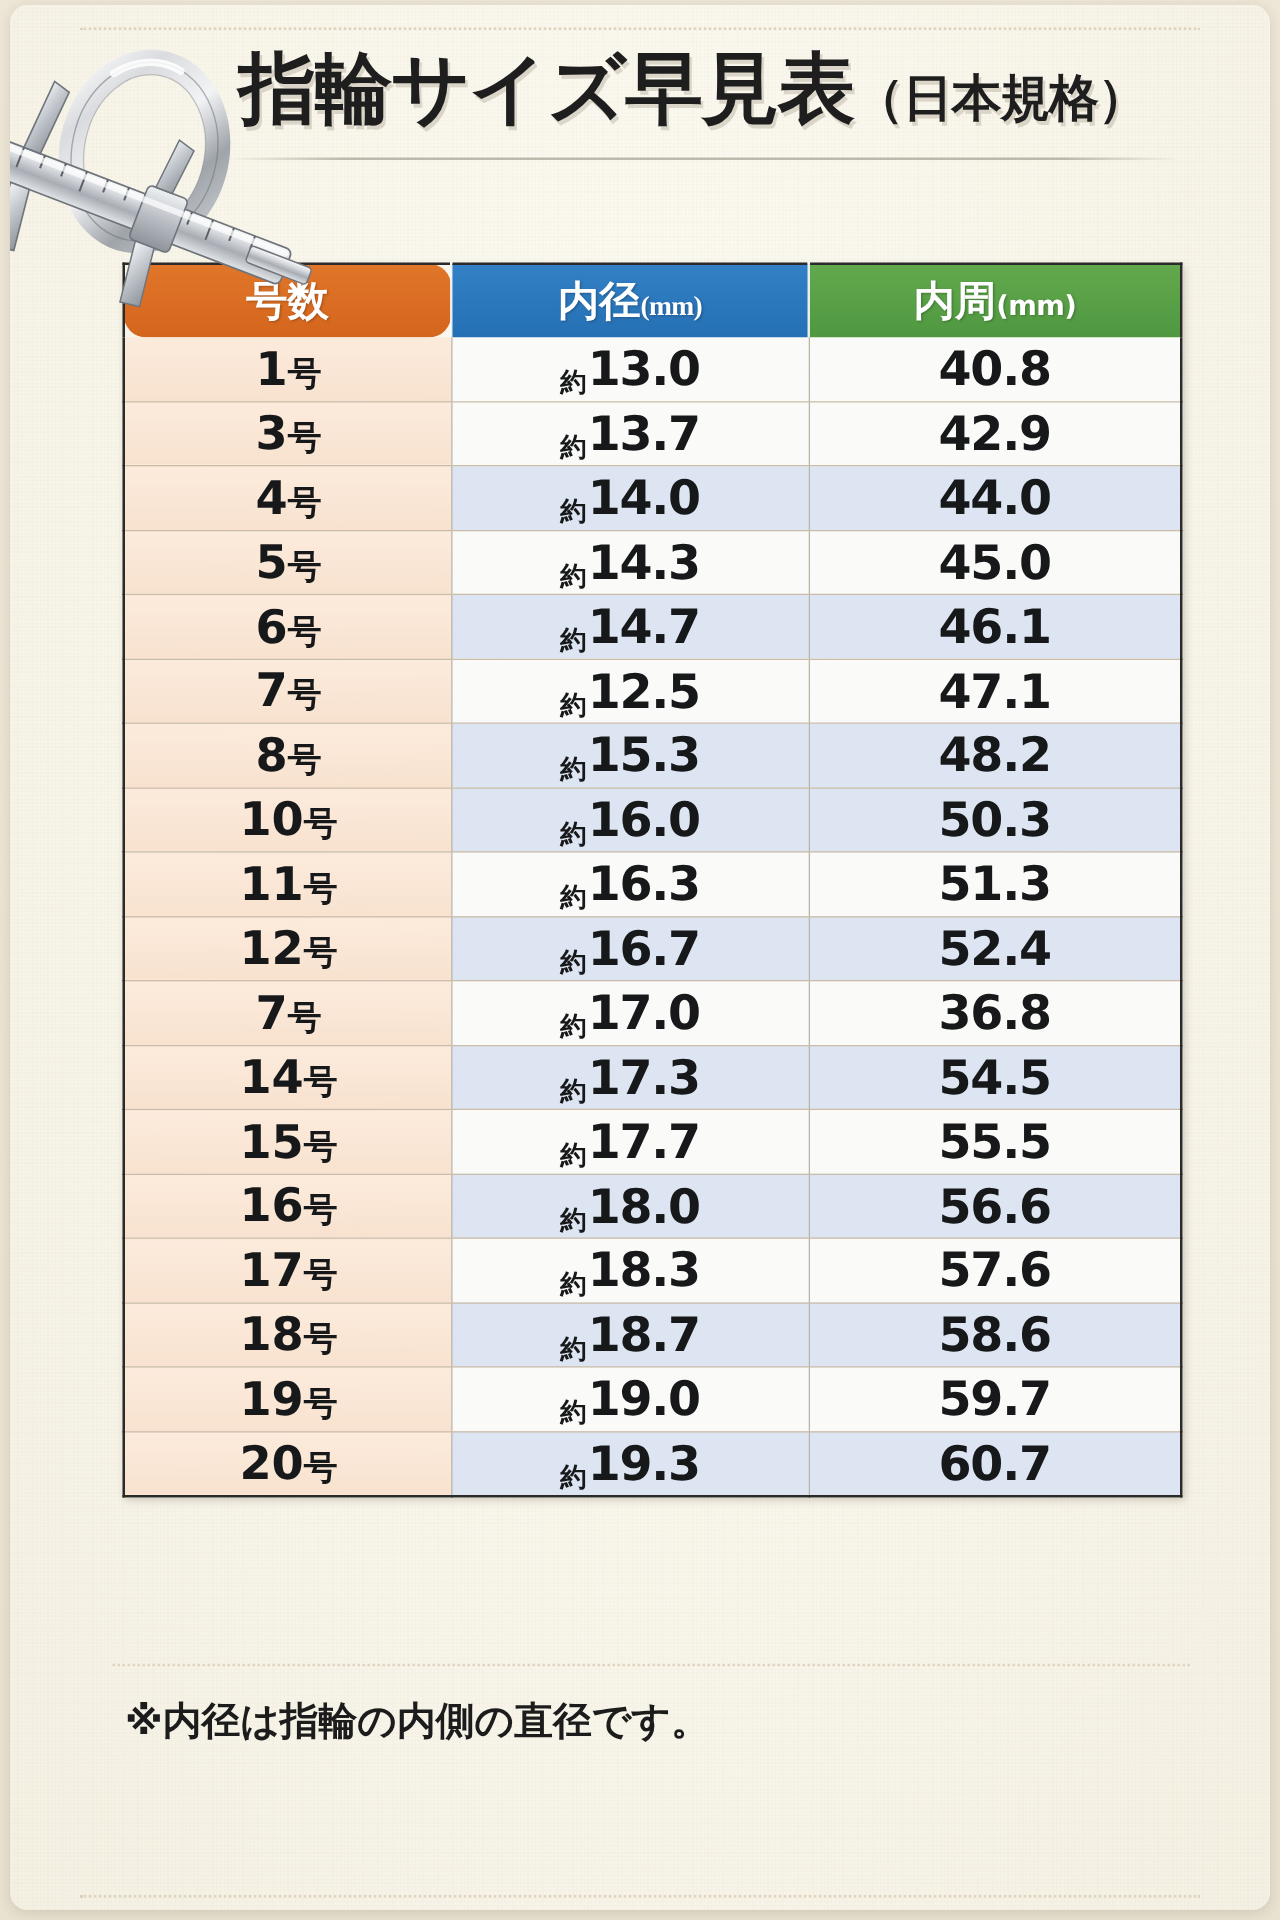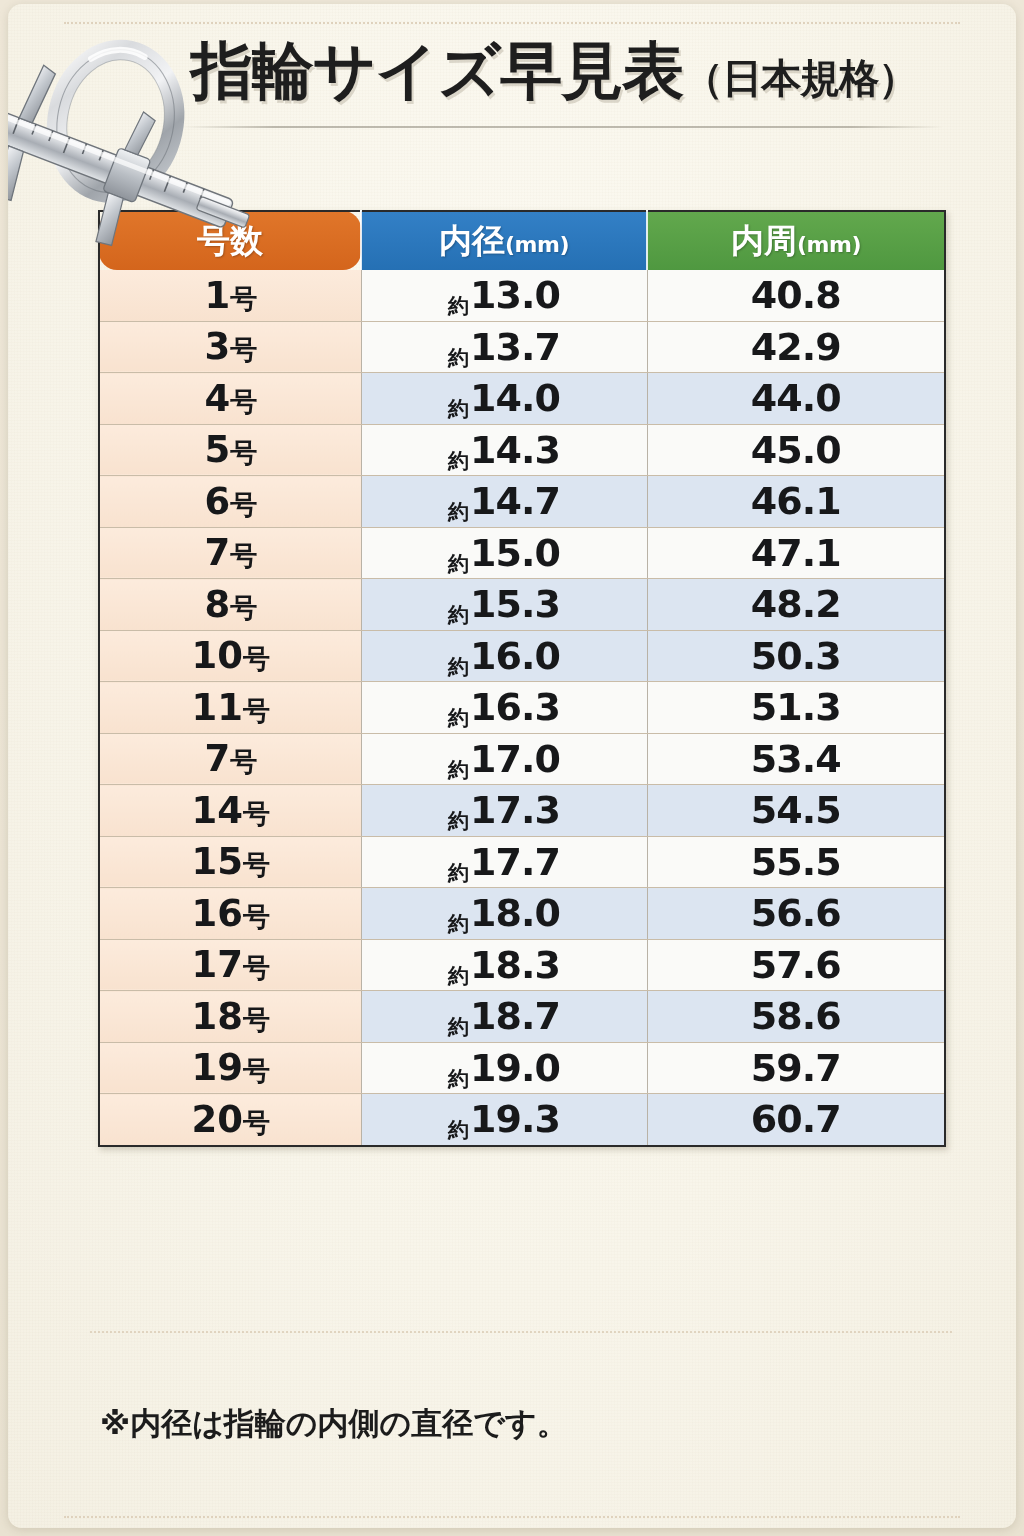--- a/index.html
+++ b/index.html
@@ -138,21 +138,21 @@
     font-weight: 700;
     letter-spacing: 0px;
     text-align: center;
     vertical-align: middle;
     border-right: 2px solid rgba(255,255,255,0.85);
     text-shadow: 1px 1px 2px rgba(0,0,0,.25);
     white-space: nowrap;
   }
   #size-table thead th:last-child { border-right: none; }
   th.h-go  { background: linear-gradient(180deg,#E0762A 0%, #D4651C 100%); border-radius: 18px; }
-  th.h-dia { background: linear-gradient(180deg,#3380C6 0%, #2570B4 100%); }
+  th.h-dia { background: linear-gradient(180deg,#3380C6 0%, #2570B4 100%); font-family: Liberation Serif, serif; }
   th.h-cir { background: linear-gradient(180deg,#62A84D 0%, #4F9840 100%); }
   .unit {
     font-size: 22px;
     font-weight: 700;
     letter-spacing: -.5px;
   }
 
   #size-table tbody td {
     height: 50.5px;
     padding: 0;
@@ -194,21 +194,21 @@
   td.cell-dia .num, td.cell-cir .num {
     font-size: 38px;
     font-weight: 700;
     letter-spacing: -1px;
   }
 
   
   #footnote {
     position: absolute;
     left: 92px;
-    top: 1399px;
+    top: 1352px;
     font-size: 31px;
     font-weight: 700;
     color: #1C1C1C;
     letter-spacing: 0px;
     z-index: 4;
     white-space: nowrap;
   }
 </style>
 </head>
 <body>
@@ -332,42 +332,47 @@
               <td class="cell-dia"><span class="approx">約</span><span class="num">14.3</span></td>
               <td class="cell-cir"><span class="num">45.0</span></td>
             </tr>
             <tr class="row-b">
               <td class="cell-go"><span>6</span><span class="go-suffix">号</span></td>
               <td class="cell-dia"><span class="approx">約</span><span class="num">14.7</span></td>
               <td class="cell-cir"><span class="num">46.1</span></td>
             </tr>
             <tr class="row-a">
               <td class="cell-go"><span>7</span><span class="go-suffix">号</span></td>
-              <td class="cell-dia"><span class="approx">約</span><span class="num">15.0</span></td>
+              <td class="cell-dia"><span class="approx">約</span><span class="num">12.5</span></td>
               <td class="cell-cir"><span class="num">47.1</span></td>
             </tr>
             <tr class="row-b">
               <td class="cell-go"><span>8</span><span class="go-suffix">号</span></td>
               <td class="cell-dia"><span class="approx">約</span><span class="num">15.3</span></td>
               <td class="cell-cir"><span class="num">48.2</span></td>
             </tr>
             <tr class="row-b">
               <td class="cell-go"><span>10</span><span class="go-suffix">号</span></td>
               <td class="cell-dia"><span class="approx">約</span><span class="num">16.0</span></td>
               <td class="cell-cir"><span class="num">50.3</span></td>
             </tr>
             <tr class="row-a">
               <td class="cell-go"><span>11</span><span class="go-suffix">号</span></td>
               <td class="cell-dia"><span class="approx">約</span><span class="num">16.3</span></td>
               <td class="cell-cir"><span class="num">51.3</span></td>
             </tr>
+            <tr class="row-b">
+              <td class="cell-go"><span>12</span><span class="go-suffix">号</span></td>
+              <td class="cell-dia"><span class="approx">約</span><span class="num">16.7</span></td>
+              <td class="cell-cir"><span class="num">52.4</span></td>
+            </tr>
             <tr class="row-a">
               <td class="cell-go"><span>7</span><span class="go-suffix">号</span></td>
               <td class="cell-dia"><span class="approx">約</span><span class="num">17.0</span></td>
-              <td class="cell-cir"><span class="num">53.4</span></td>
+              <td class="cell-cir"><span class="num">36.8</span></td>
             </tr>
             <tr class="row-b">
               <td class="cell-go"><span>14</span><span class="go-suffix">号</span></td>
               <td class="cell-dia"><span class="approx">約</span><span class="num">17.3</span></td>
               <td class="cell-cir"><span class="num">54.5</span></td>
             </tr>
             <tr class="row-a">
               <td class="cell-go"><span>15</span><span class="go-suffix">号</span></td>
               <td class="cell-dia"><span class="approx">約</span><span class="num">17.7</span></td>
               <td class="cell-cir"><span class="num">55.5</span></td>

